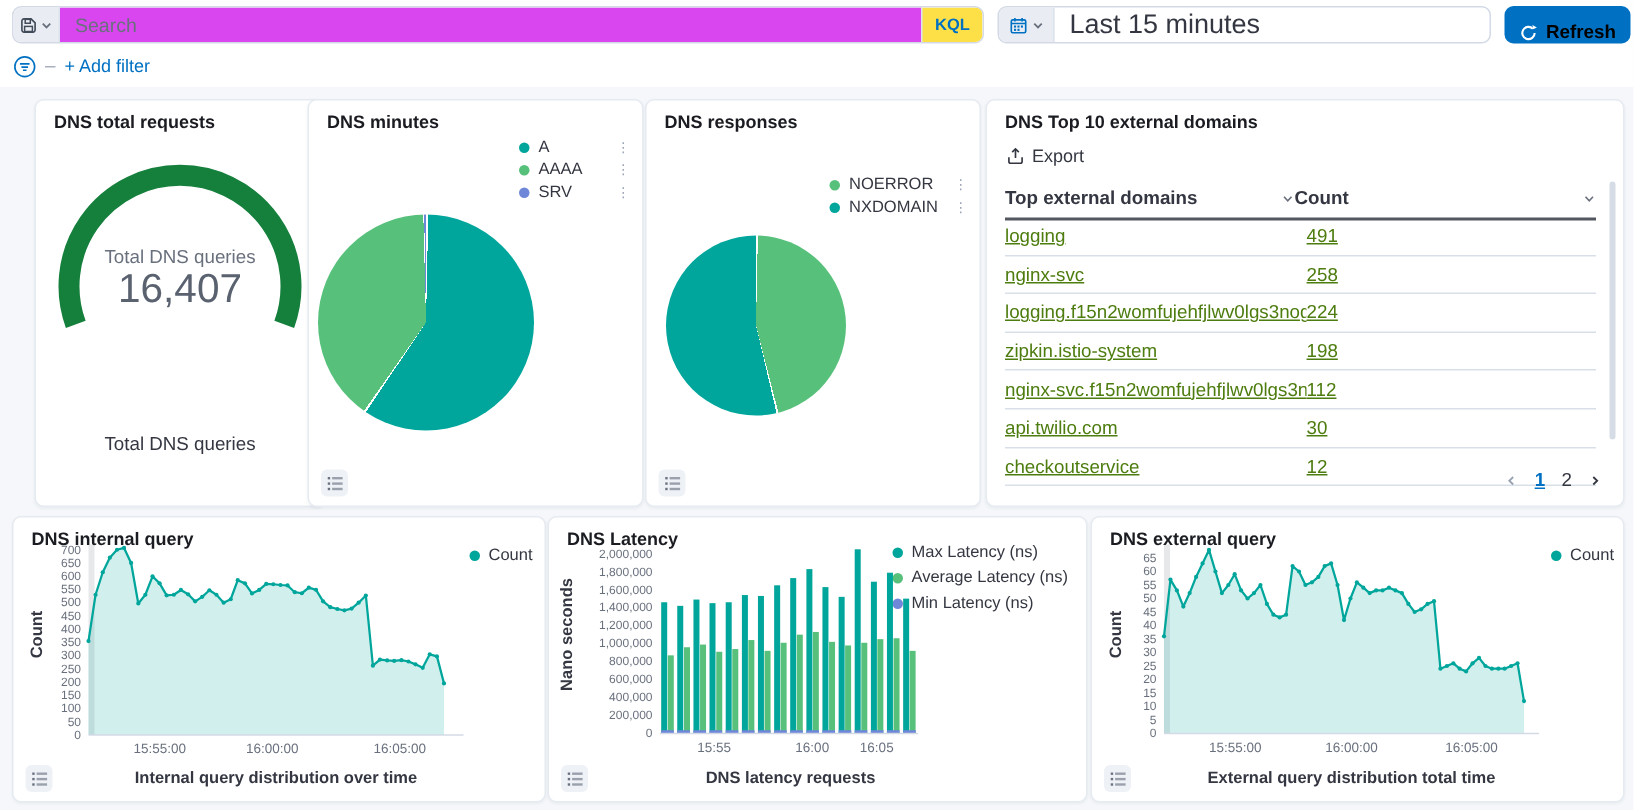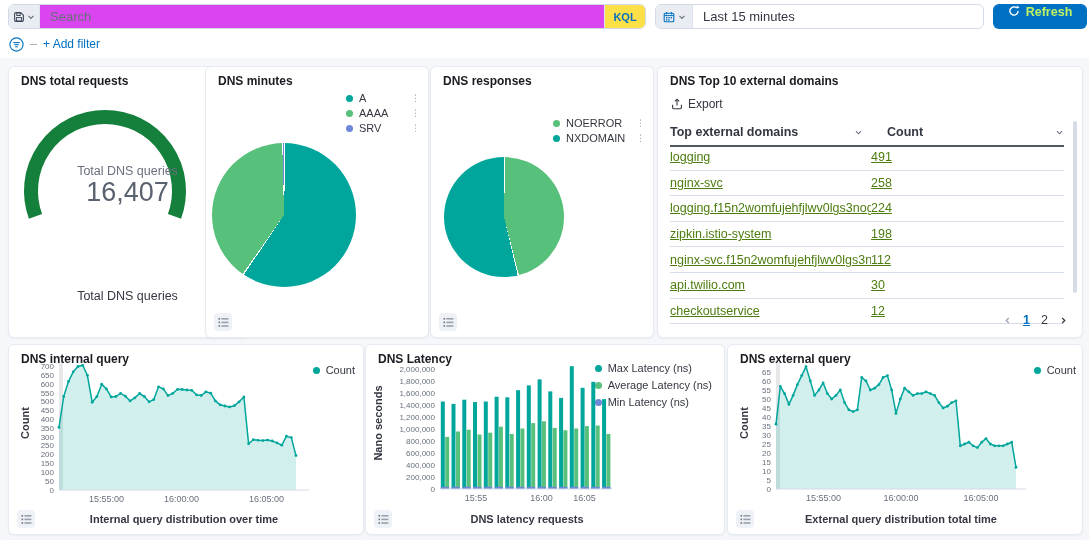--- a/index.html
+++ b/index.html
@@ -8,33 +8,33 @@
 
   
   .topbar{position:absolute;left:8px;top:4px;width:1079px;height:25px;display:flex;gap:9px;}
   .search-combo{flex:1;display:flex;align-items:stretch;border:1px solid #d3dae6;border-radius:6px;background:#fff;overflow:hidden;}
   .save-box{width:30px;background:#e9edf3;display:flex;align-items:center;justify-content:center;gap:2px;border-right:1px solid #dde3ec;cursor:pointer;}
   .search-input{flex:1;border:none;outline:none;padding:0 10px;font:13px "Liberation Sans",sans-serif;color:#343741;background:#d946ef;}
   .search-input::placeholder{color:#69707d;}
   .kql{width:40px;background:#fde047;color:#0071c2;font-size:11px;font-weight:bold;display:flex;align-items:center;justify-content:center;border-left:1px solid #dde3ec;cursor:pointer;}
   .date-combo{width:327px;display:flex;align-items:stretch;border:1px solid #d3dae6;border-radius:6px;background:#fff;overflow:hidden;}
   .cal-box{width:36px;background:#e9edf3;display:flex;align-items:center;justify-content:center;gap:3px;border-right:1px solid #dde3ec;cursor:pointer;}
-  .date-text{flex:1;font-size:13px;color:#343741;display:flex;align-items:center;padding-left:10px;cursor:pointer;}
+  .date-text{flex:1;font-size:18px;color:#343741;display:flex;align-items:center;padding-left:10px;cursor:pointer;}
   .show-dates{font-size:12.5px;color:#0071c2;display:flex;align-items:center;padding-right:10px;cursor:pointer;font-weight:500;margin-top:38px;}
-  .refresh-btn{width:94px;background:#0071c2;border:none;border-radius:6px;color:#bef264;font:bold 12.5px "Liberation Sans",sans-serif;display:flex;align-items:flex-start;justify-content:center;gap:6px;cursor:pointer;}
+  .refresh-btn{width:84px;background:#0071c2;border:none;border-radius:6px;color:#000000;font:bold 12.5px "Liberation Sans",sans-serif;display:flex;align-items:flex-end;justify-content:center;gap:6px;cursor:pointer;}
   .filterbar{position:absolute;left:9px;top:36px;height:16px;display:flex;align-items:center;gap:6px;}
   .dash-sep{width:7px;height:1px;background:#aab0bd;}
   .add-filter{font-size:12px;color:#0071c2;font-weight:500;cursor:pointer;}
 
   
   .dash{position:absolute;left:0;top:58px;width:1089px;height:482px;background:#f5f7fa;}
   .panel{position:absolute;background:#fff;border:1px solid #e6ebf2;border-radius:6px;
          box-shadow:0 1px 2px rgba(40,50,70,.05);}
   .panel-title{position:absolute;left:12px;top:7px;font-size:12px;font-weight:bold;color:#1a1c21;white-space:nowrap;}
-  #p1{left:8px;top:8px;width:192px;height:270px;padding-left:45px;}
+  #p1{left:23px;top:8px;width:192px;height:270px;}
   #p2{left:205px;top:8px;width:222px;height:270px;}
   #p3{left:430px;top:8px;width:222px;height:270px;}
   #p4{left:657px;top:8px;width:424px;height:270px;}
   #p5{left:8px;top:286px;width:354px;height:189px;}
   #p6{left:365px;top:286px;width:358px;height:189px;}
   #p7{left:727px;top:286px;width:354px;height:189px;}
 
   
   .gauge-svg{position:absolute;left:0;top:0;}
   .gauge-center-label{position:absolute;left:0;right:0;top:97px;text-align:center;font-size:12.5px;color:#69707d;}
@@ -52,21 +52,21 @@
   #leg-latency{right:12px;top:18px;gap:6px;}
   #leg-external{right:6px;top:20px;}
   .leg-row{display:flex;align-items:center;gap:6px;font-size:11px;color:#343741;cursor:pointer;line-height:11px;}
   .leg-dot{width:7px;height:7px;border-radius:50%;flex:0 0 auto;}
   .leg-acts{margin-left:auto;color:#98a2b3;font-size:9px;line-height:9px;cursor:pointer;}
 
   
   .export-row{position:absolute;left:13px;top:30px;display:flex;align-items:center;gap:5px;font-size:12px;color:#343741;cursor:pointer;}
   .thead{position:absolute;left:12px;right:18px;top:52px;height:26px;display:flex;align-items:center;border-bottom:2px solid #53575f;font-weight:bold;font-size:12.5px;color:#343741;}
   .th{display:flex;align-items:center;justify-content:space-between;cursor:pointer;}
-  .th.c1{flex:0 0 49%;padding-right:24px;}
+  .th.c1{flex:0 0 49%;padding-right:0;}
   .th.c2{flex:1;}
   .trows{position:absolute;left:12px;right:18px;top:78px;}
   .trow{display:flex;align-items:center;height:24.6px;border-bottom:1px solid #d9dfe9;font-size:12.5px;color:#4d7c0f;text-decoration:underline;}
   .td1{flex:0 0 49%;padding-right:8px;white-space:nowrap;overflow:hidden;}
   .td2{flex:1;}
   .tbl-scroll{position:absolute;right:5px;top:54px;width:4px;height:172px;background:#d6dce6;border-radius:2px;cursor:pointer;}
   .pager{position:absolute;right:14px;top:246px;display:flex;align-items:center;gap:11px;font-size:12.5px;}
   .pg-num{color:#343741;cursor:pointer;}
   .pg-num.active{color:#0071c2;font-weight:bold;text-decoration:underline;}
 

